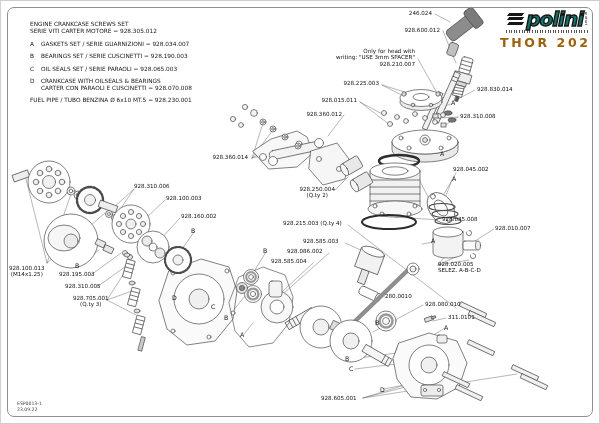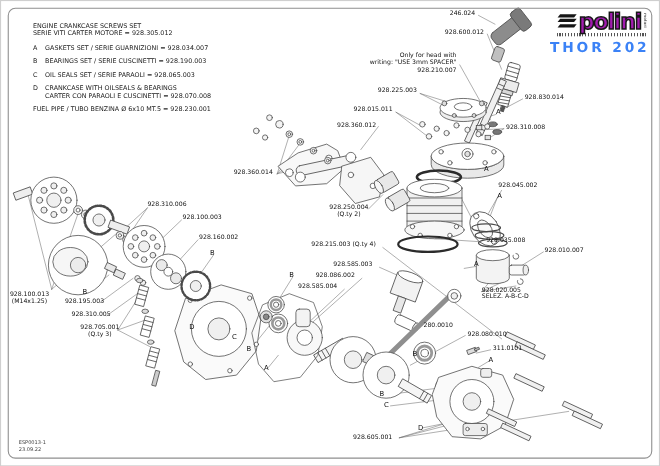--- a/index.html
+++ b/index.html
@@ -10,26 +10,26 @@
   
   .legend{position:absolute;left:29px;top:20px;font-size:5.8px;line-height:7px;color:#1a1a1a;width:250px;}
   .legend .item{margin-top:5.5px;display:flex;}
   .legend .key{width:11px;flex:none;}
   .legend .fuel{margin-top:4.5px;}
   
   .logo{position:absolute;right:11px;top:8px;width:88px;}
   .polini-row{display:flex;align-items:center;justify-content:flex-end;}
   .stripes{display:flex;flex-direction:column;gap:1.5px;margin-right:3px;}
   .stripe{width:15px;height:3.2px;background:#161616;transform:skewX(-38deg);}
-  .polini-word{font-size:20px;font-weight:800;letter-spacing:-1px;
-               color:#a21caf;-webkit-text-stroke:1.4px #161616;line-height:20px;}
+  .polini-word{font-size:20px;font-weight:800;font-style:italic;letter-spacing:-1px;
+               color:#0f766e;-webkit-text-stroke:1.4px #161616;line-height:20px;}
   .motori{font-size:3.5px;color:#161616;writing-mode:vertical-rl;letter-spacing:.3px;margin-left:1px;}
   .banner{height:2.5px;margin:1px 0 2px 6px;
           background:repeating-linear-gradient(90deg,#555 0 1px,transparent 1px 2.6px);}
-  .thor{font-size:12.5px;font-weight:700;letter-spacing:2.6px;color:#3b82f6;text-align:right;white-space:nowrap;}
+  .thor{font-size:12.5px;font-weight:700;letter-spacing:2.6px;color:#a16207;text-align:right;white-space:nowrap;}
   
   .part-label{position:absolute;font-size:5.6px;line-height:6.4px;color:#101010;white-space:nowrap;}
   .ref-letter{position:absolute;font-size:6.2px;line-height:6.2px;color:#101010;}
   
   .footer{position:absolute;left:16px;bottom:11px;font-size:4.6px;line-height:5.4px;color:#444;}
 </style>
 </head>
 <body>
 
 <div class="sheet">

